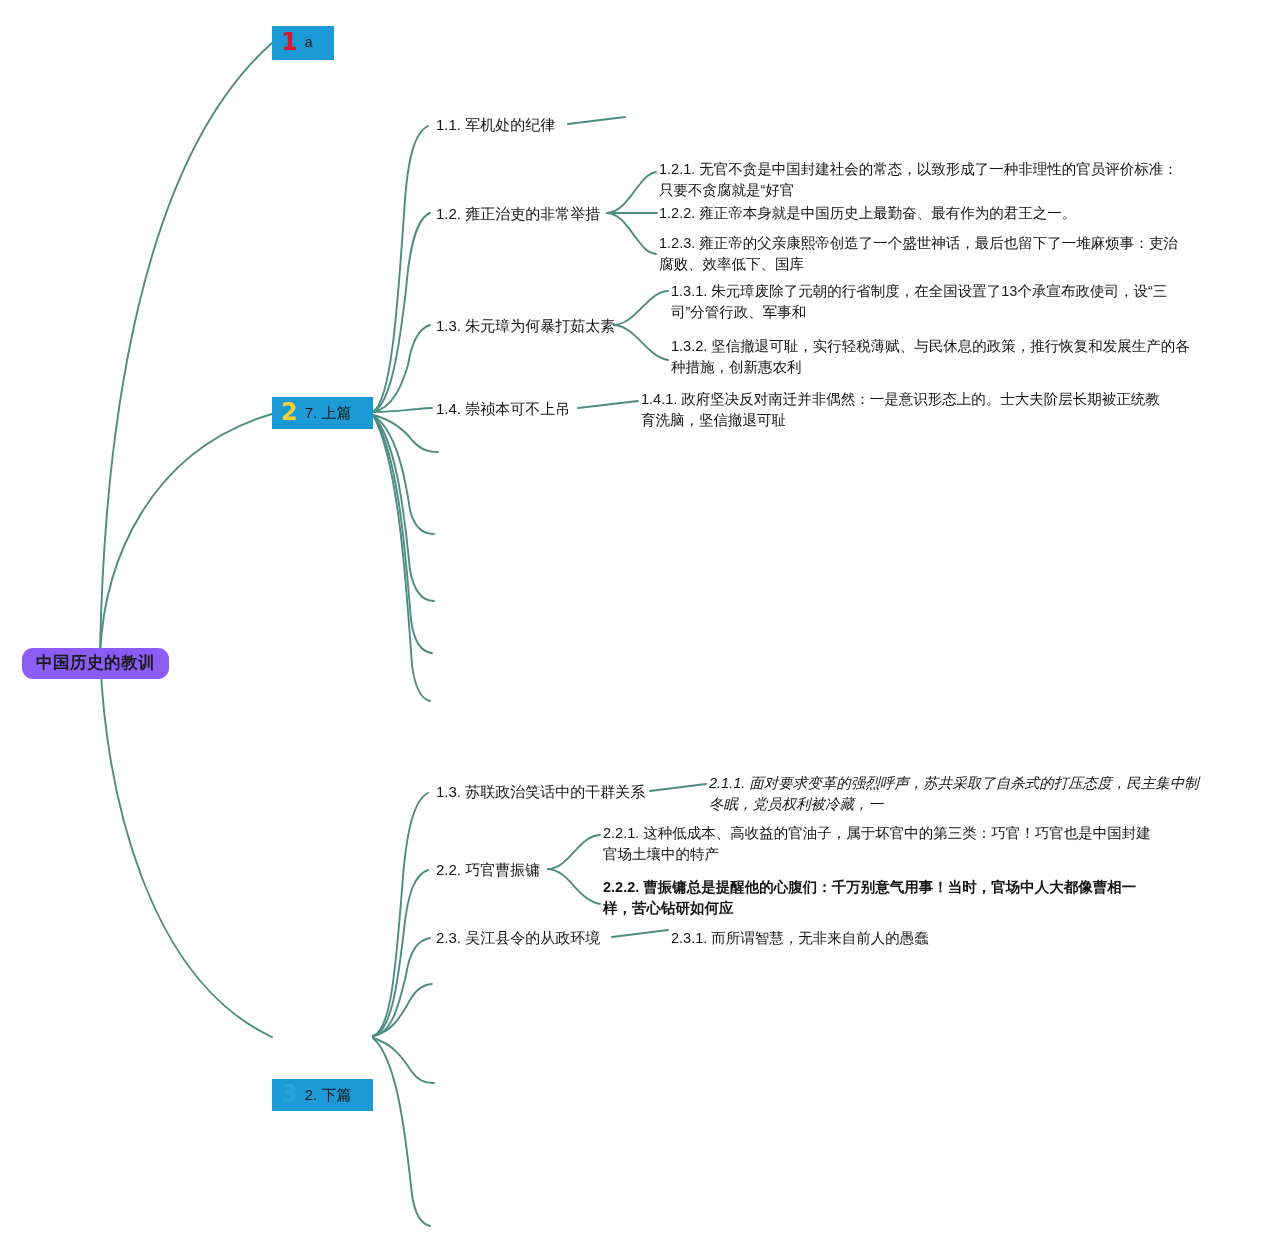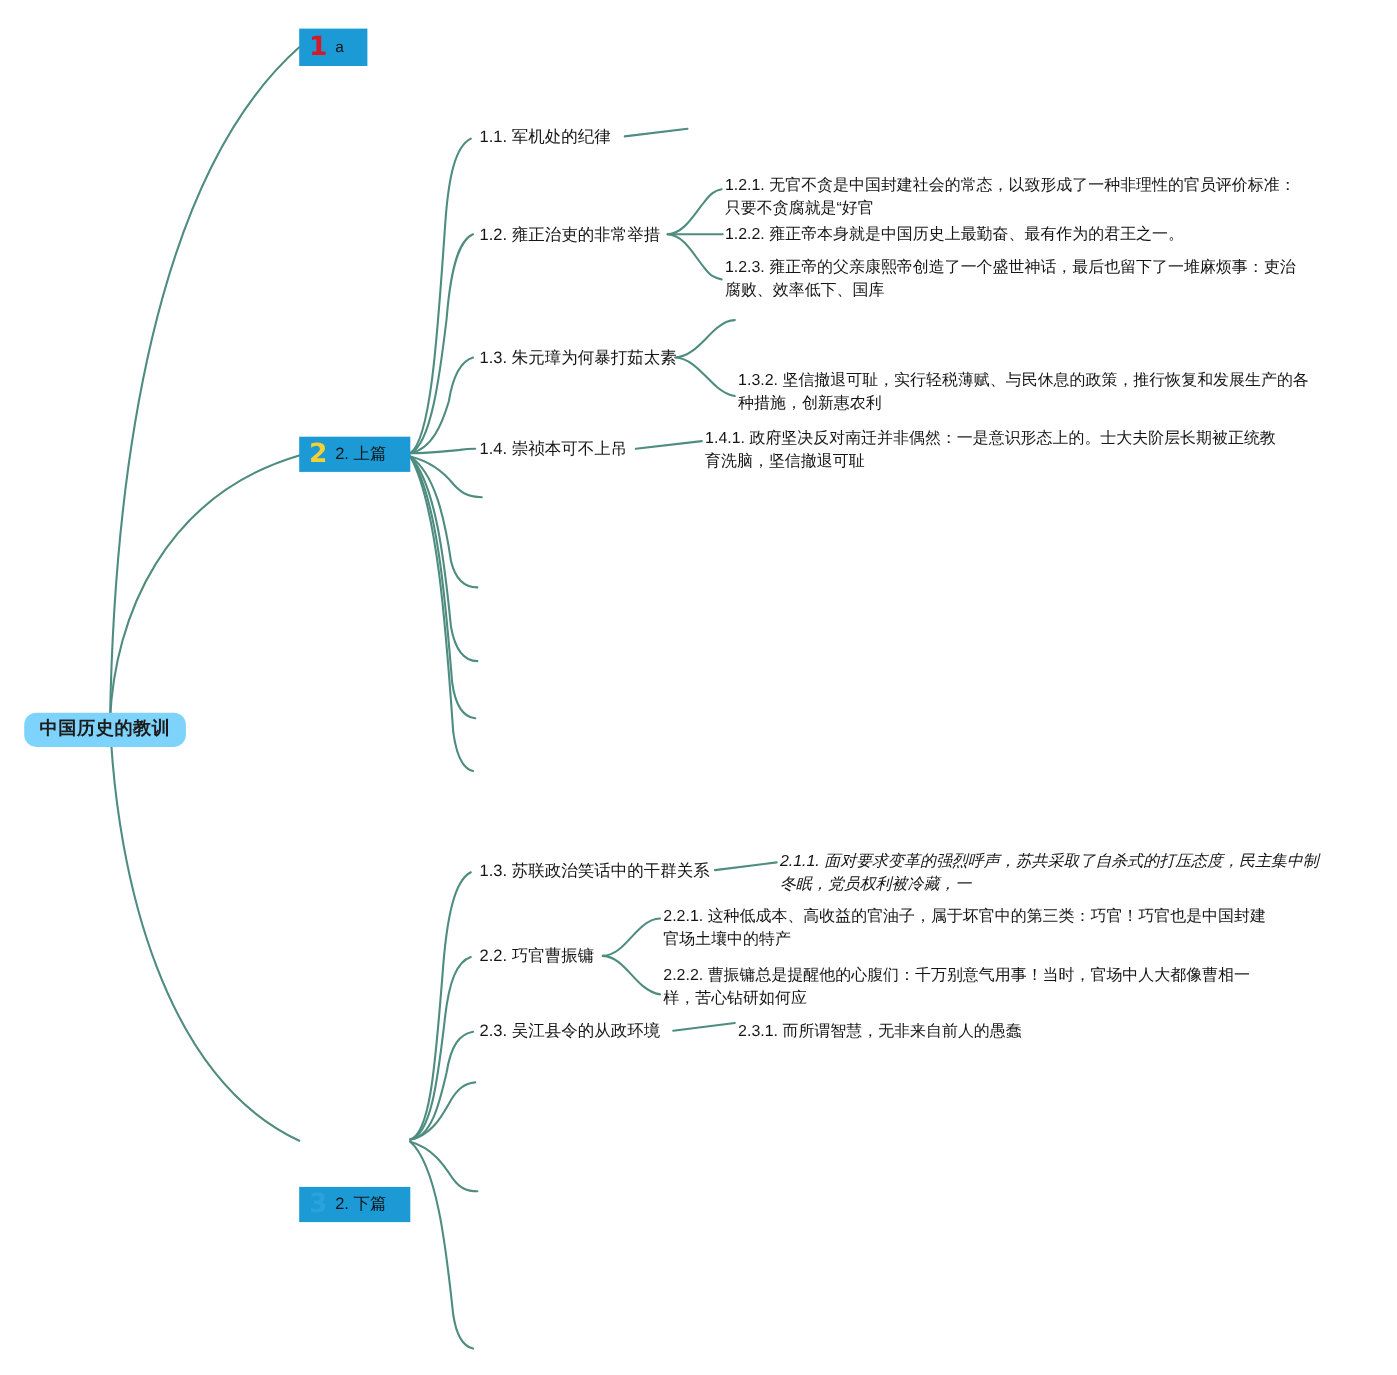--- a/index.html
+++ b/index.html
@@ -29,21 +29,21 @@
   .node {
     position: absolute;
     white-space: nowrap;
   }
 
   
   .root-node {
     display: flex;
     align-items: center;
     justify-content: flex-start;
-    background: #7dd3fc;
+    background: #8b5cf6;
     border-radius: 11px;
     padding: 6px 14px 8px 14px;
     font-size: 16.5px;
     font-weight: bold;
     color: #1b1b1b;
     letter-spacing: .5px;
     line-height: 1;
   }
 
   
@@ -145,21 +145,21 @@
     <span>中国历史的教训</span>
   </div>
 
   <div class="node blue-node" style="left:272px; top:26px; width:62px; height:34px;">
     <span class="badge badge-red">1</span>
     <span class="blue-label blue-label-a">a</span>
   </div>
 
   <div class="node blue-node" style="left:272px; top:397px; width:101px; height:32px;">
     <span class="badge badge-gold">2</span>
-    <span class="blue-label">2. 上篇</span>
+    <span class="blue-label">7. 上篇</span>
   </div>
 
   <div class="node topic" style="left:436px; top:115px;">
     <span>1.1. 军机处的纪律</span>
   </div>
 
   <div class="node topic" style="left:436px; top:204px;">
     <span>1.2. 雍正治吏的非常举措</span>
   </div>
   <div class="node leaf" style="left:659px; top:159px; width:528px;">
@@ -167,20 +167,23 @@
   </div>
   <div class="node leaf" style="left:659px; top:203px; width:528px;">
     <span>1.2.2. 雍正帝本身就是中国历史上最勤奋、最有作为的君王之一。</span>
   </div>
   <div class="node leaf" style="left:659px; top:233px; width:528px;">
     <span>1.2.3. 雍正帝的父亲康熙帝创造了一个盛世神话，最后也留下了一堆麻烦事：吏治腐败、效率低下、国库</span>
   </div>
 
   <div class="node topic" style="left:436px; top:316px;">
     <span>1.3. 朱元璋为何暴打茹太素</span>
+  </div>
+  <div class="node leaf" style="left:671px; top:281px; width:520px;">
+    <span>1.3.1. 朱元璋废除了元朝的行省制度，在全国设置了13个承宣布政使司，设“三司”分管行政、军事和</span>
   </div>
   <div class="node leaf" style="left:671px; top:336px; width:520px;">
     <span>1.3.2. 坚信撤退可耻，实行轻税薄赋、与民休息的政策，推行恢复和发展生产的各种措施，创新惠农利</span>
   </div>
 
   <div class="node topic" style="left:436px; top:399px;">
     <span>1.4. 崇祯本可不上吊</span>
   </div>
   <div class="node leaf" style="left:641px; top:389px; width:520px;">
     <span>1.4.1. 政府坚决反对南迁并非偶然：一是意识形态上的。士大夫阶层长期被正统教育洗脑，坚信撤退可耻</span>
@@ -197,21 +200,21 @@
   <div class="node leaf" style="left:709px; top:773px; width:494px;font-style:italic;">
     <span>2.1.1. 面对要求变革的强烈呼声，苏共采取了自杀式的打压态度，民主集中制冬眠，党员权利被冷藏，一</span>
   </div>
 
   <div class="node topic" style="left:436px; top:860px;">
     <span>2.2. 巧官曹振镛</span>
   </div>
   <div class="node leaf" style="left:603px; top:823px; width:548px;">
     <span>2.2.1. 这种低成本、高收益的官油子，属于坏官中的第三类：巧官！巧官也是中国封建官场土壤中的特产</span>
   </div>
-  <div class="node leaf" style="left:603px; top:877px; width:548px;">
+  <div class="node leaf" style="left:603px; top:877px; width:548px;font-weight:bold;">
     <span>2.2.2. 曹振镛总是提醒他的心腹们：千万别意气用事！当时，官场中人大都像曹相一样，苦心钻研如何应</span>
   </div>
 
   <div class="node topic" style="left:436px; top:928px;">
     <span>2.3. 吴江县令的从政环境</span>
   </div>
   <div class="node leaf" style="left:671px; top:928px; width:420px;">
     <span>2.3.1. 而所谓智慧，无非来自前人的愚蠢</span>
   </div>
 

